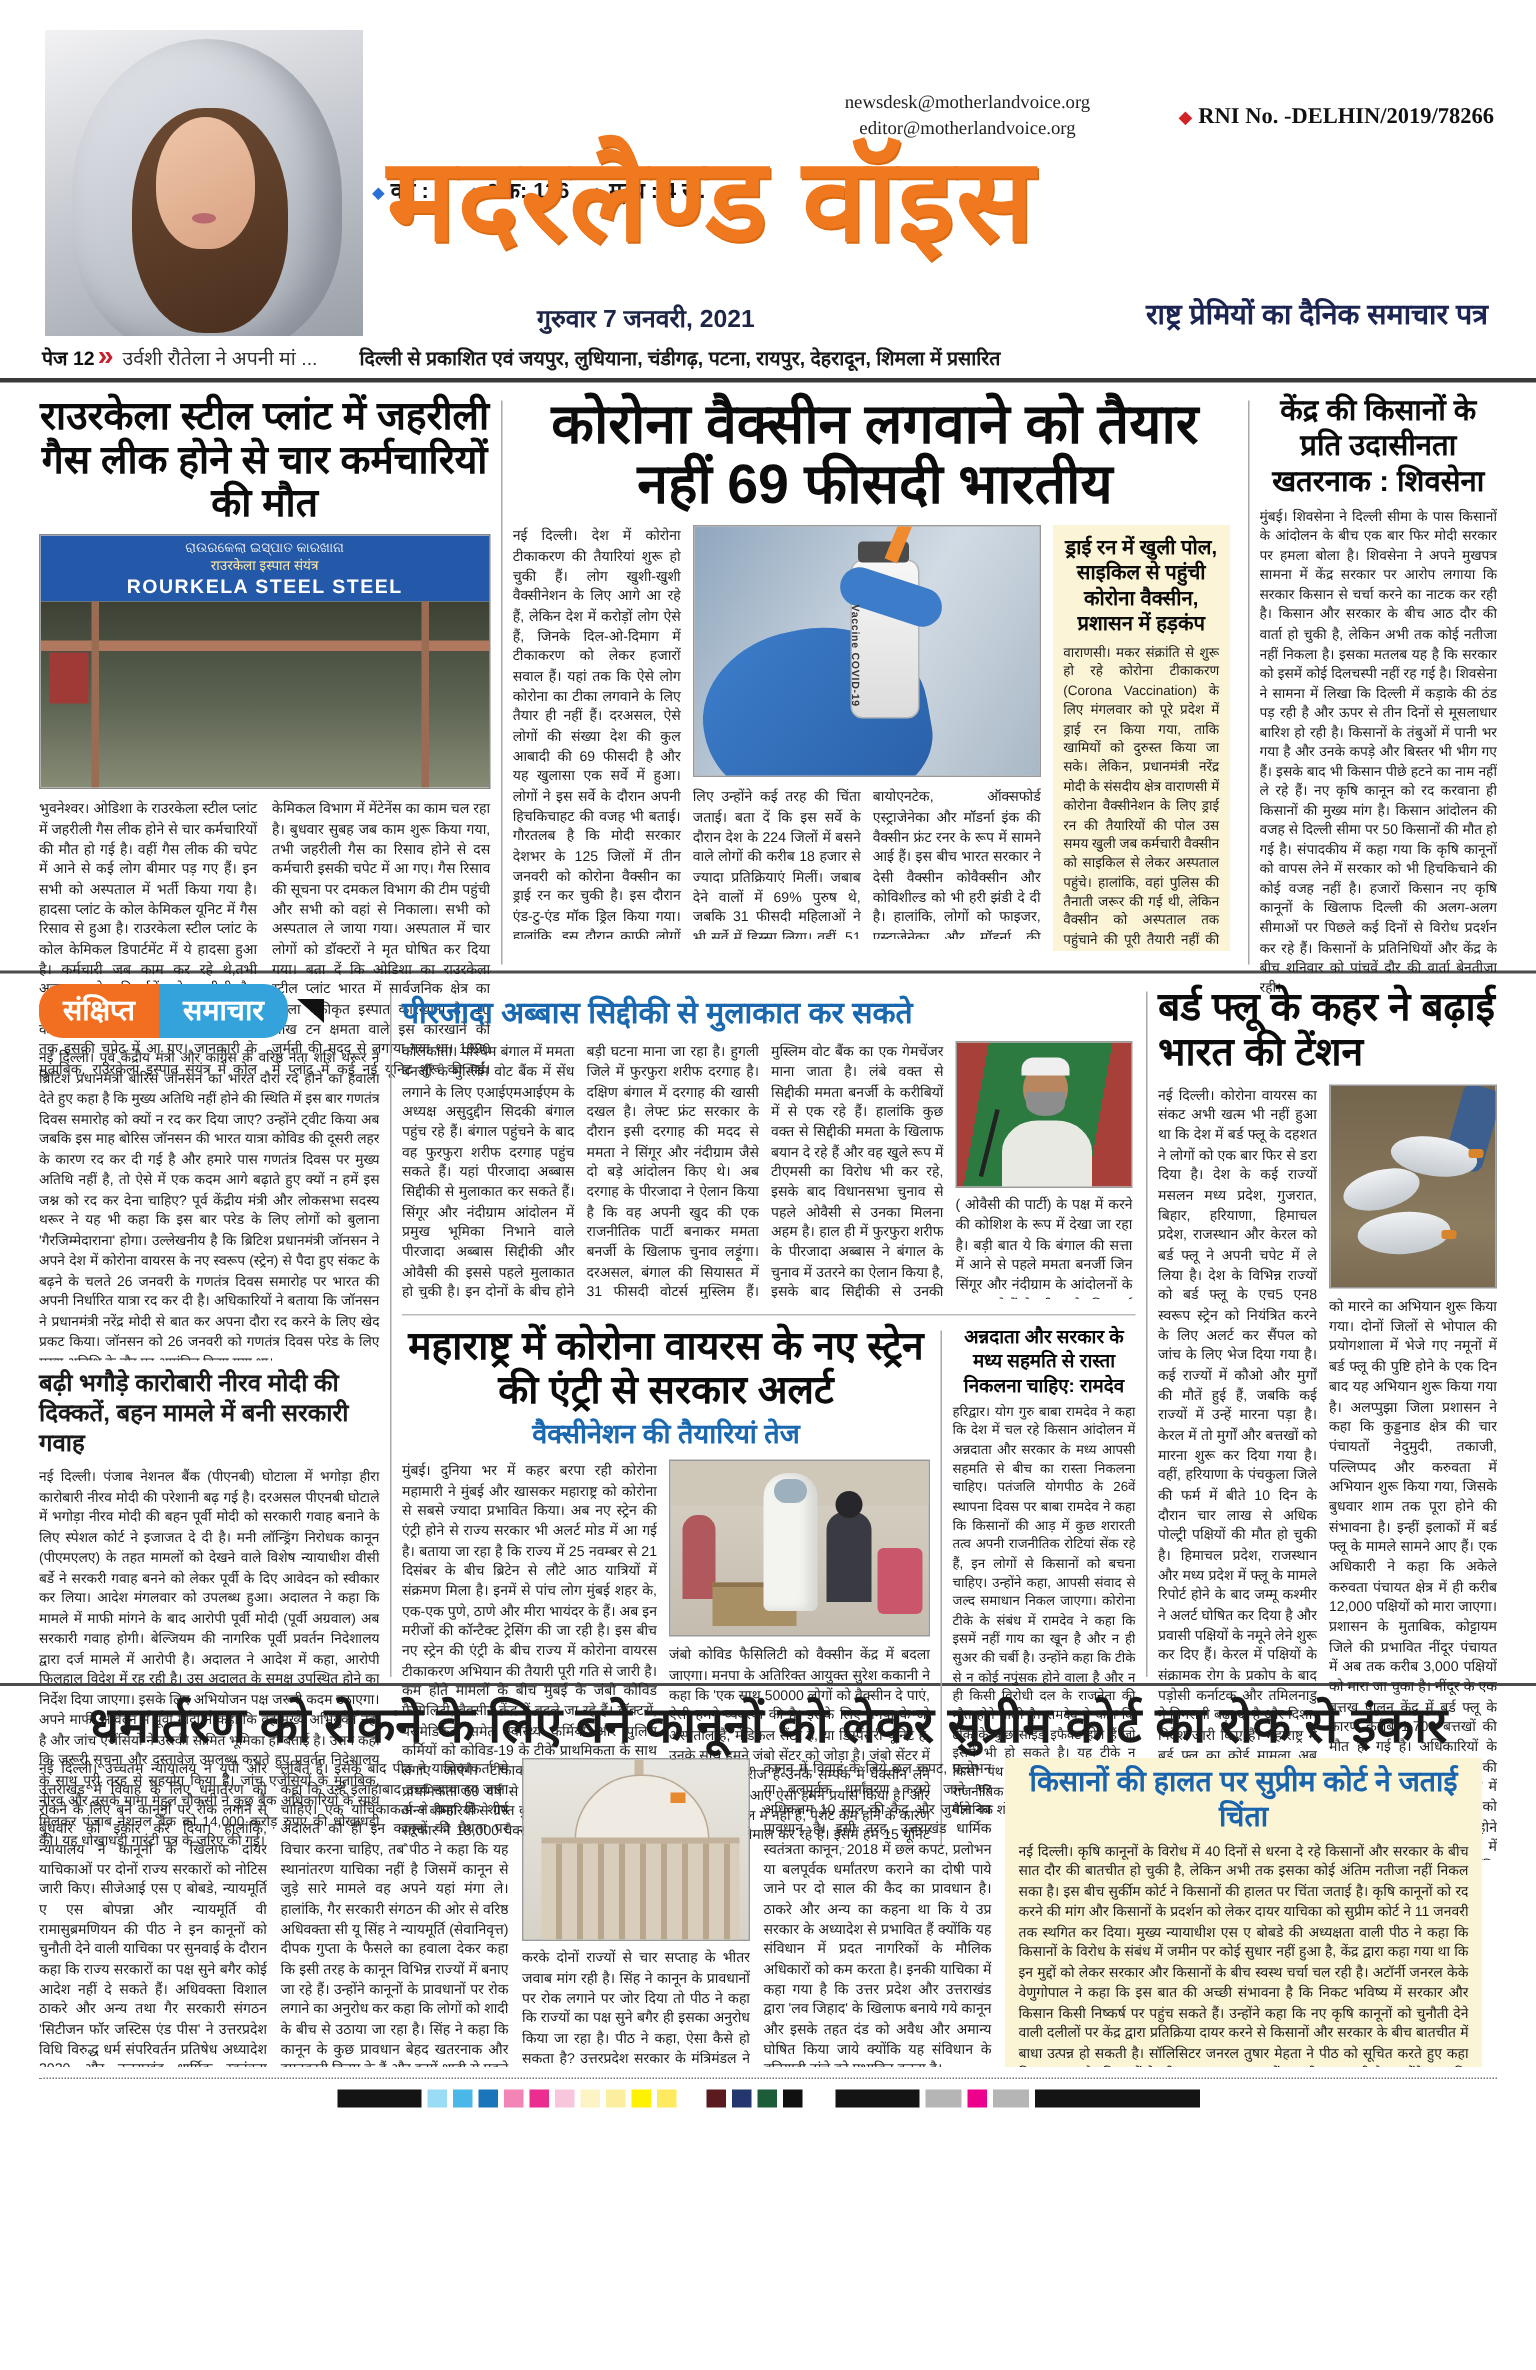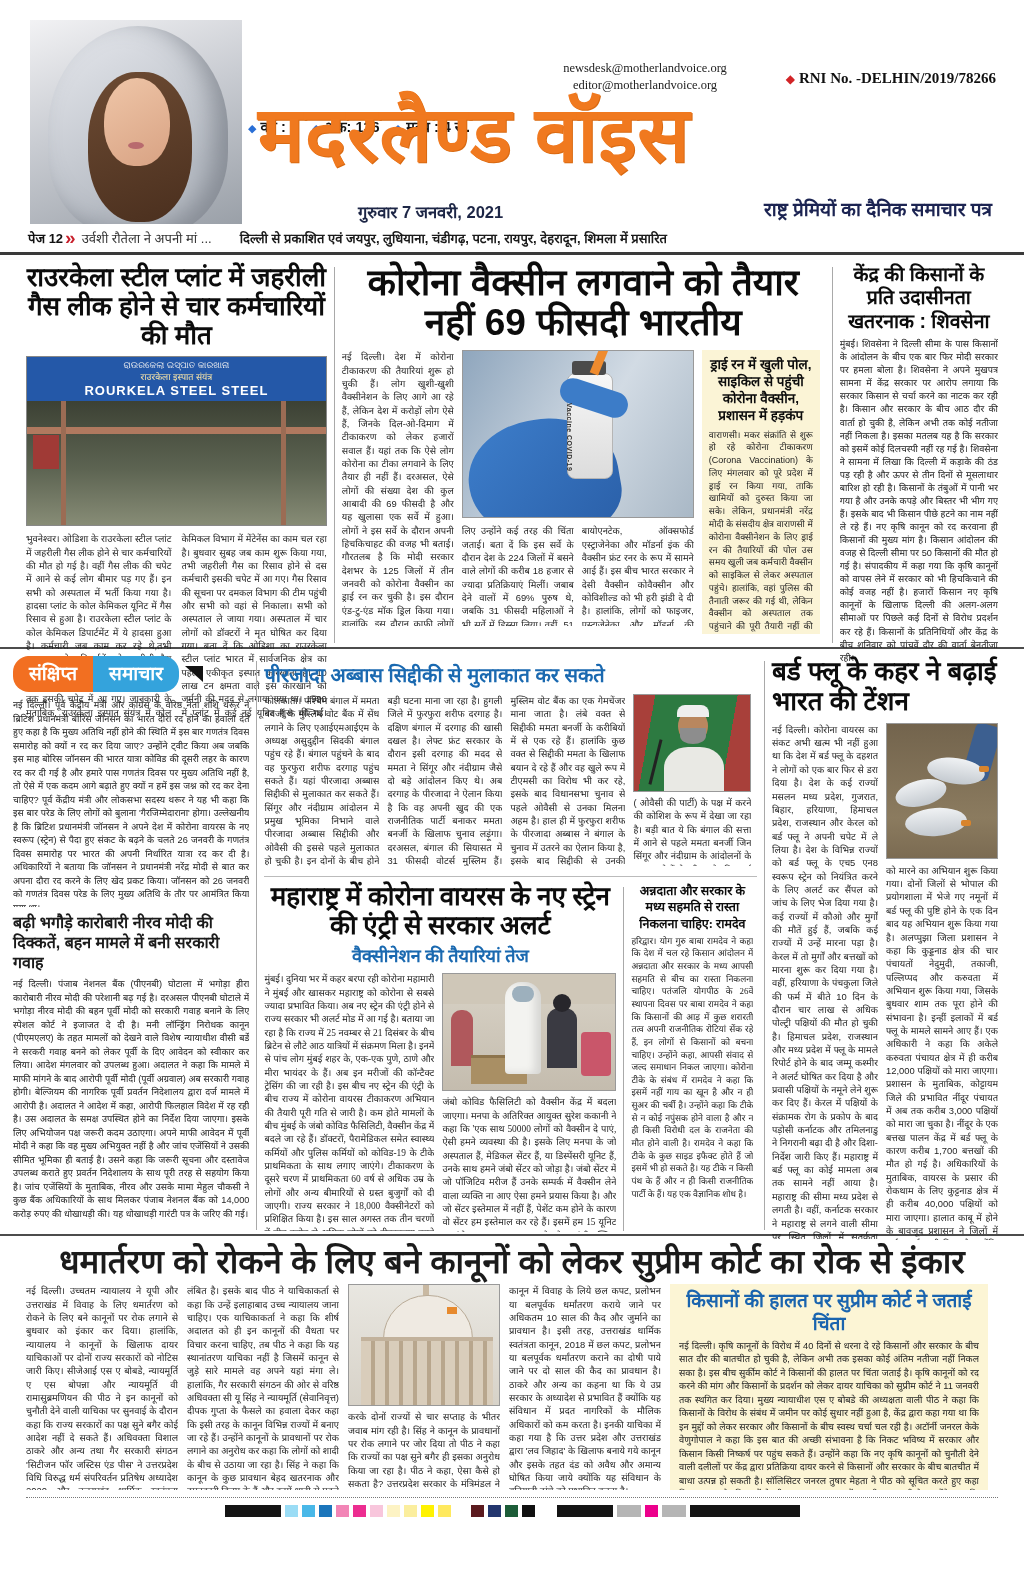--- a/index.html
+++ b/index.html
@@ -76,21 +76,21 @@
   .vax-cols{display:flex;margin-top:6px;}
   .vax-cols .c{width:112px;height:102px;}
   .vax-cols .c:first-child{margin-right:8px;}
   .dryrun{width:118px;margin-left:8px;background:#fbf4d6;padding:7px 7px;box-sizing:border-box;height:284px;overflow:hidden;}
   .dryrun .hl{font-size:13.5px;text-align:center;line-height:1.25;margin-bottom:4px;}
   .dryrun .body{font-size:9px;}
   .colC{width:160px;}
   .colC .hl{font-size:19.5px;text-align:center;line-height:1.2;}
   .colC .body{margin-top:5px;height:330px;font-size:9.2px;}
   
-  .row2{height:585px;padding-top:8px;padding-left:13px;}
+  .row2{height:473px;padding-top:8px;}
   .colL{width:238px;}
   .badge{display:flex;align-items:center;height:34px;margin-bottom:8px;position:relative;}
   .badge .b1{background:#f26f21;color:#fff;font-weight:800;font-size:19px;padding:4px 16px 6px;border-radius:16px 0 0 16px;}
   .badge .b2{background:#34a3dc;color:#fff;font-weight:800;font-size:19px;padding:4px 16px 6px;border-radius:0 16px 16px 0;}
   .badge .tri{width:0;height:0;border-top:16px solid #111;border-left:18px solid transparent;margin-left:6px;}
   .colL .bhl{font-size:16px;font-weight:800;line-height:1.25;margin:2px 0 5px;}
   .colL .b1body{height:208px;margin-bottom:6px;font-size:9.2px;line-height:1.47;}
   .colL .b2body{height:268px;font-size:9.2px;line-height:1.47;}
   .colM{width:496px;}
   .owaisi .hl{font-size:27px;text-align:center;line-height:1.12;}
@@ -99,21 +99,21 @@
   .owaisi-cols .c{width:115px;height:172px;margin-right:8px;}
   .owaisi-cols .c4{width:118px;margin-right:0;}
   .owaisi-photo{height:96px;border:1px solid #999;margin-bottom:4px;
      background:linear-gradient(100deg,#a8403a 0 16%,#2d7a41 16% 78%,#a8403a 78%);}
   .owaisi-photo .torso{position:absolute;left:30px;bottom:-8px;width:60px;height:52px;border-radius:40% 40% 0 0;background:#e9e9e4;}
   .owaisi-photo .head{position:absolute;left:44px;top:14px;width:30px;height:34px;border-radius:50%;background:#b9875f;}
   .owaisi-photo .cap{position:absolute;left:43px;top:10px;width:32px;height:12px;border-radius:8px 8px 0 0;background:#efefef;}
   .owaisi-photo .beard{position:absolute;left:46px;top:33px;width:26px;height:16px;border-radius:0 0 50% 50%;background:#8d8d8d;}
   .owaisi-photo .mic{position:absolute;left:20px;top:44px;width:3px;height:46px;background:#222;transform:rotate(14deg);}
   .owaisi .c4txt{height:70px;}
-  .maha-row{display:flex;margin-top:10px;border-top:1px solid #bbb;padding-top:6px;font-family:Liberation Serif, serif;}
+  .maha-row{display:flex;margin-top:10px;border-top:1px solid #bbb;padding-top:6px;}
   .maha{width:352px;}
   .maha .hl{font-size:26px;text-align:center;line-height:1.1;}
   .maha .sub{font-size:18px;text-align:center;margin:3px 0 6px;}
   .maha-body{display:flex;}
   .maha-c1{width:170px;margin-right:8px;height:258px;}
   .maha-right{width:174px;}
   .testing-photo{height:116px;border:1px solid #999;background:linear-gradient(#d9d3c7,#c4bcae);}
   .testing-photo .wall{position:absolute;left:0;top:0;right:0;height:30px;background:#cfc7b8;}
   .testing-photo .ppe{position:absolute;left:62px;top:8px;width:36px;height:92px;border-radius:16px 16px 4px 4px;background:#f3f3f0;box-shadow:inset -6px 0 8px rgba(0,0,0,.12);}
   .testing-photo .visor{position:absolute;left:69px;top:12px;width:22px;height:16px;border-radius:8px;background:#9db0bd;}

